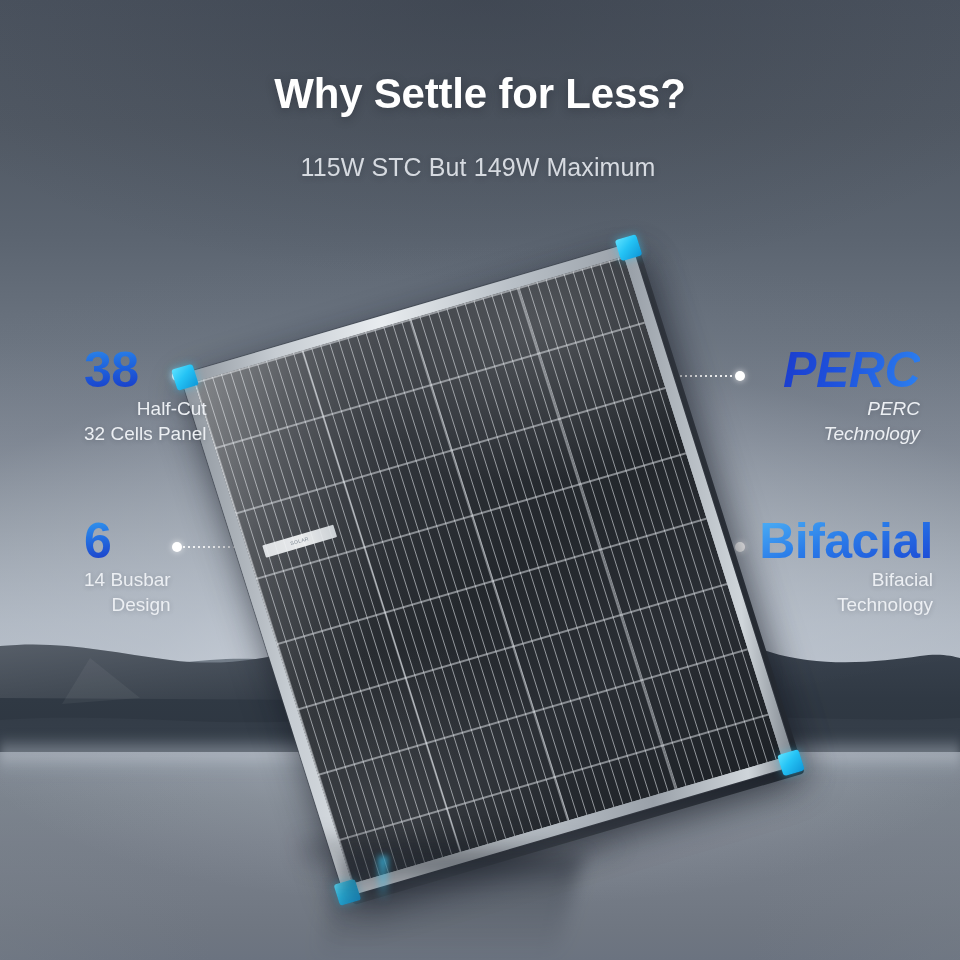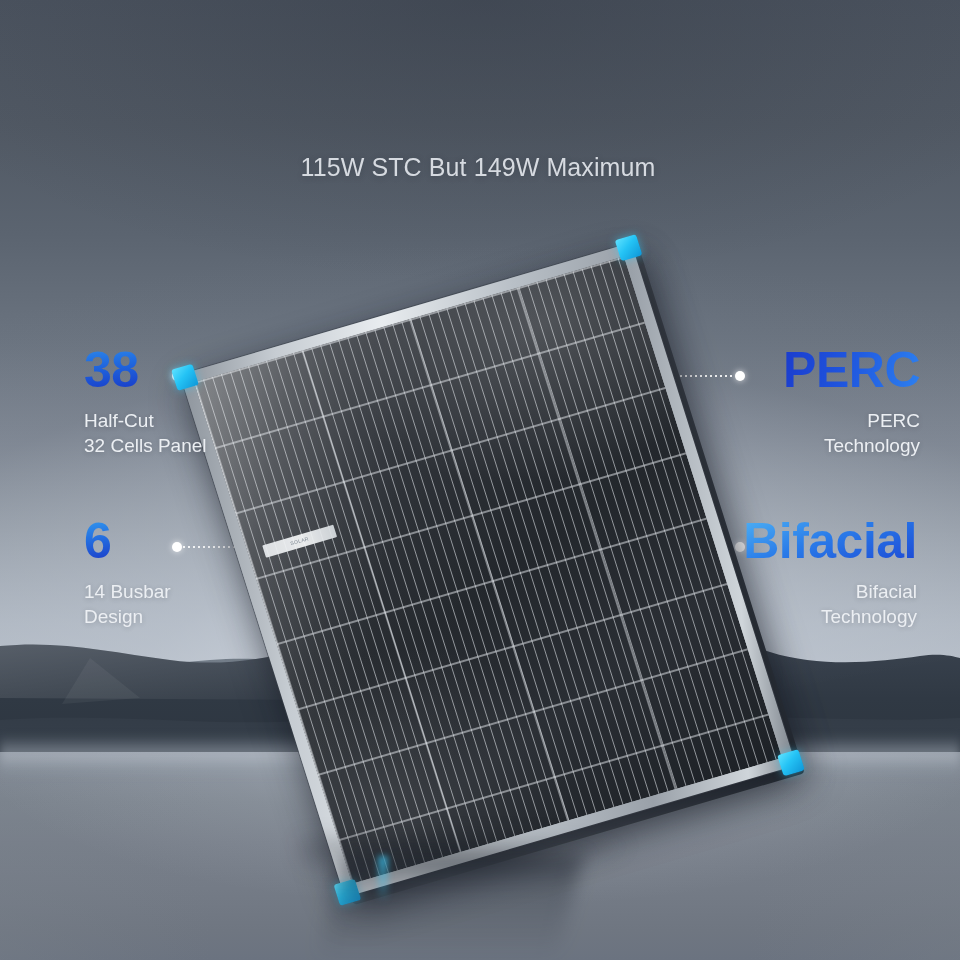--- a/index.html
+++ b/index.html
@@ -58,33 +58,34 @@
 
   
   .callout { position:absolute; }
   .callout .big {
     font-size:50px; font-weight:bold; line-height:1.0; letter-spacing:-0.5px;
     background-clip:text; -webkit-background-clip:text;
     color:transparent; -webkit-text-fill-color:transparent;
     display:inline-block; white-space:nowrap;
   }
   .callout .desc {
-    margin-top:13px; font-size:19px; font-weight:300; line-height:1.32;
+    margin-top:1px; font-size:19px; font-weight:300; line-height:1.32;
     color:#eceff3; white-space:pre-line;
     text-shadow:0 1px 5px rgba(30,36,46,0.22);
+    text-align:right;
   }
   .g-32  { background-image:linear-gradient(175deg,#2f8ceb 0%,#2069df 38%,#1734c6 100%); }
   .g-10  { background-image:linear-gradient(170deg,#35a0f0 0%,#2472e2 42%,#1a33c4 100%); }
   .g-perc{ background-image:linear-gradient(100deg,#1b3ccd 0%,#1f55de 45%,#2d80ef 100%); }
   .g-bi  { background-image:linear-gradient(160deg,#4fb3f5 0%,#2a7ce9 45%,#1b46d4 100%); }
 
   .c-32   { left:84px;  top:345px; text-align:left; }
   .c-10   { left:84px;  top:516px; text-align:left; }
-  .c-perc { right:40px; top:345px; text-align:right; }
-  .c-bi   { right:43px; top:516px; text-align:right; }
+  .c-perc { right:40px; top:345px; text-align:right;font-style:italic; }
+  .c-bi   { right:27px; top:516px; text-align:right; }
 
   
   .leader { position:absolute; height:10px; }
   .leader .ln {
     position:absolute; top:4px; height:2px;
     background-image:linear-gradient(90deg, rgba(255,255,255,0.92) 0 2px, rgba(255,255,255,0) 2px 5px);
     background-size:5px 2px; background-repeat:repeat-x;
     opacity:0.95;
   }
   .leader .dot {
@@ -252,20 +253,21 @@
       <path d="M0,30 C120,22 210,38 320,30 C440,22 520,38 640,30 C760,22 860,34 960,28
                L960,110 L0,110 Z" fill="url(#mnear)" opacity="0.95"></path>
     </svg>
   </div>
 
   <div class="floor"></div>
   <div class="floor-sheen"></div>
   <div class="horizon-glow"></div>
   <div class="panel-backglow"></div>
 
+  <div class="headline">Why Settle for Less?</div>
   <div class="subhead">115W STC But 149W Maximum</div>
 
   <div class="leader ld-32">
     <span class="dot"></span>
     <span class="ln"></span>
   </div>
   <div class="leader ld-10">
     <span class="dot"></span>
     <span class="ln"></span>
   </div>

